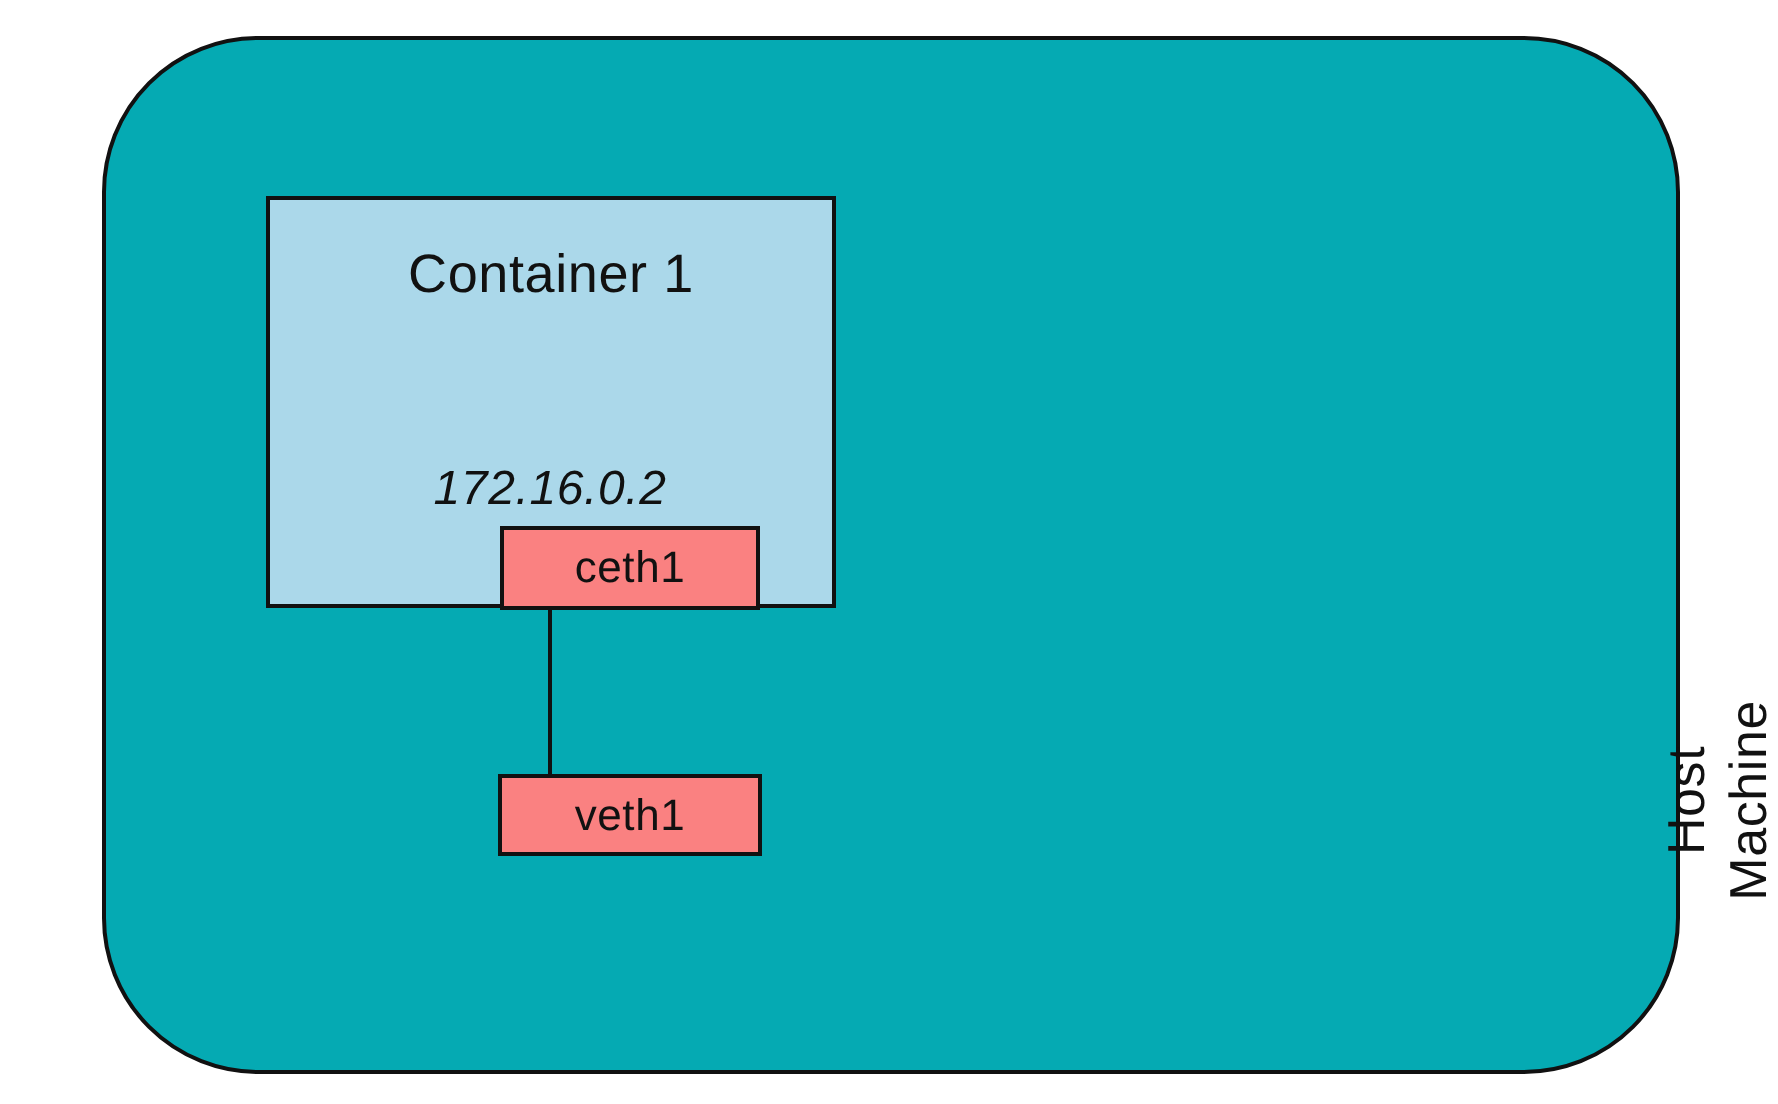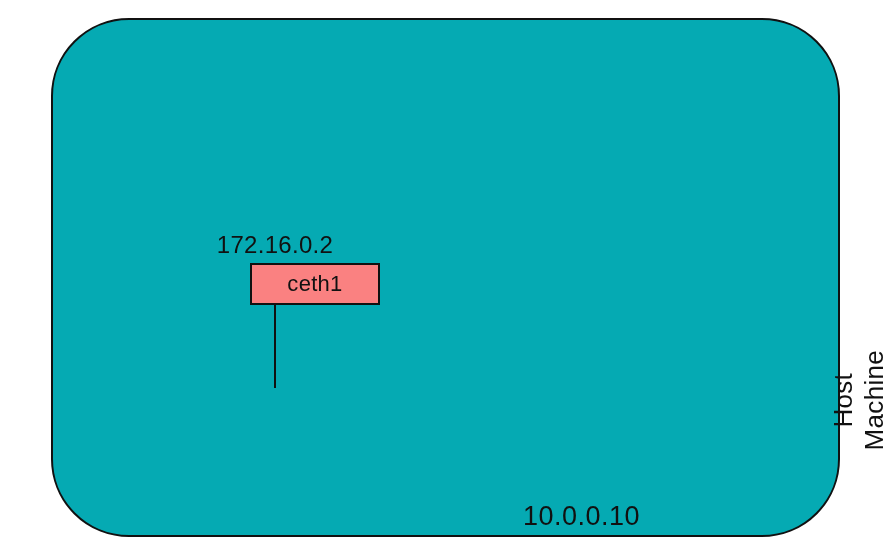--- a/index.html
+++ b/index.html
@@ -39,20 +39,21 @@
     letter-spacing: 0.3px;
   }
   .ip-label {
     position: absolute;
     left: 175px;
     top: 231px;
     width: 200px;
     text-align: center;
     font-size: 24px;
     letter-spacing: 0.3px;
+    font-style: italic;
   }
   .iface-box {
     position: absolute;
     border: 2px solid #111111;
     display: flex;
     align-items: center;
     justify-content: center;
     font-size: 22px;
     letter-spacing: 0.3px;
     margin-left: 40px;
@@ -95,26 +96,31 @@
 <div class="canvas">
 
   <div class="host-box" style="background-color: rgb(5, 170, 179);">
 
     <div class="host-machine-label">
       <div>Host</div>
       <div>Machine</div>
     </div>
   </div>
 
+  <div class="container-box" style="background-color: rgb(171, 216, 234);">
+    <div class="container-title">Container 1</div>
+  </div>
 
   <div class="ip-label">172.16.0.2</div>
 
   <div class="veth-line"></div>
 
   <div class="iface-box ceth1-box" style="background-color: rgb(250, 129, 129);">
     <span>ceth1</span>
   </div>
 
+  <div class="iface-box veth1-box" style="background-color: rgb(250, 129, 129);">
+    <span>veth1</span>
+  </div>
 
 
-  <div class="host-ip-label">10.0.0.10</div>
 
 </div>
 
 </body></html>

